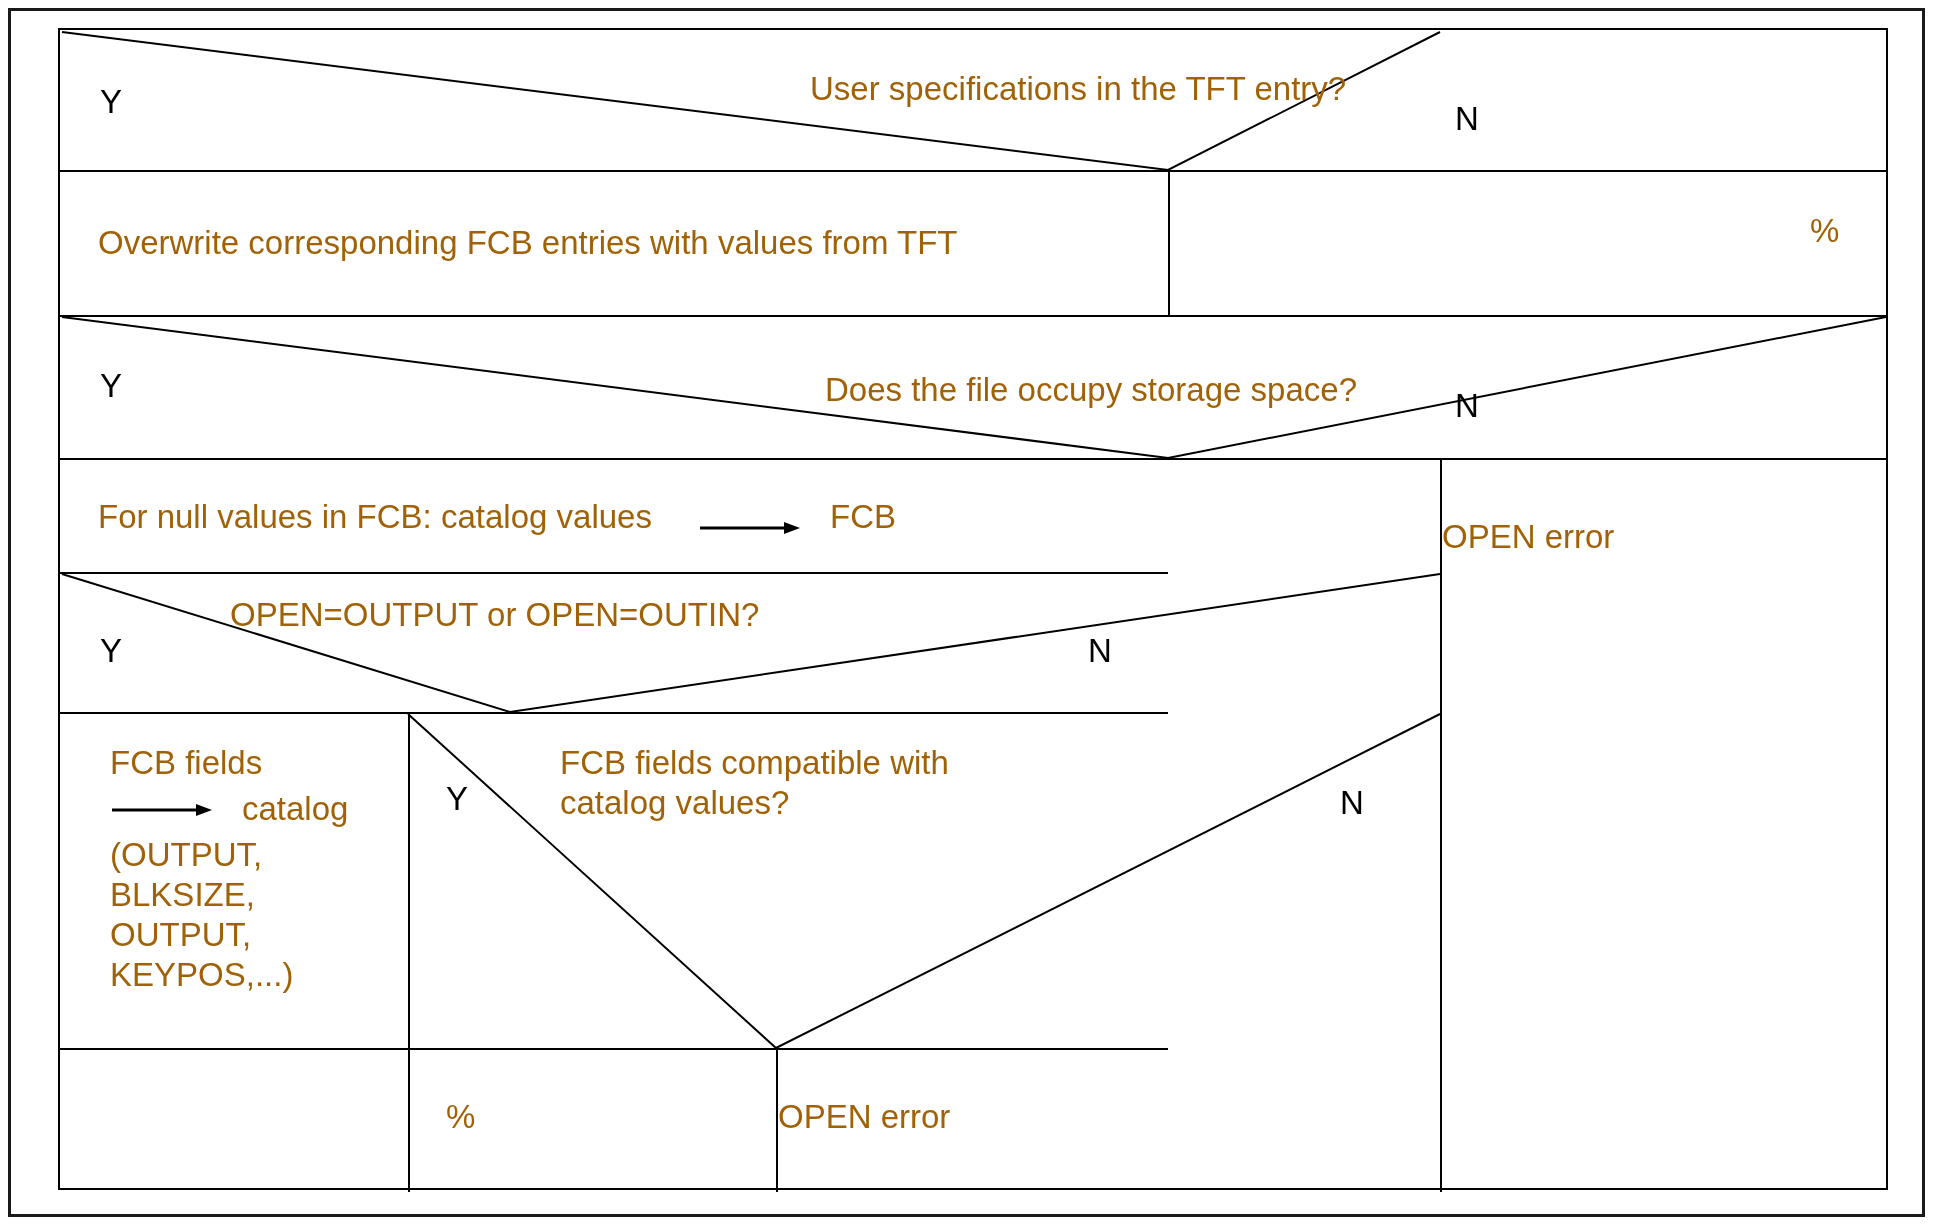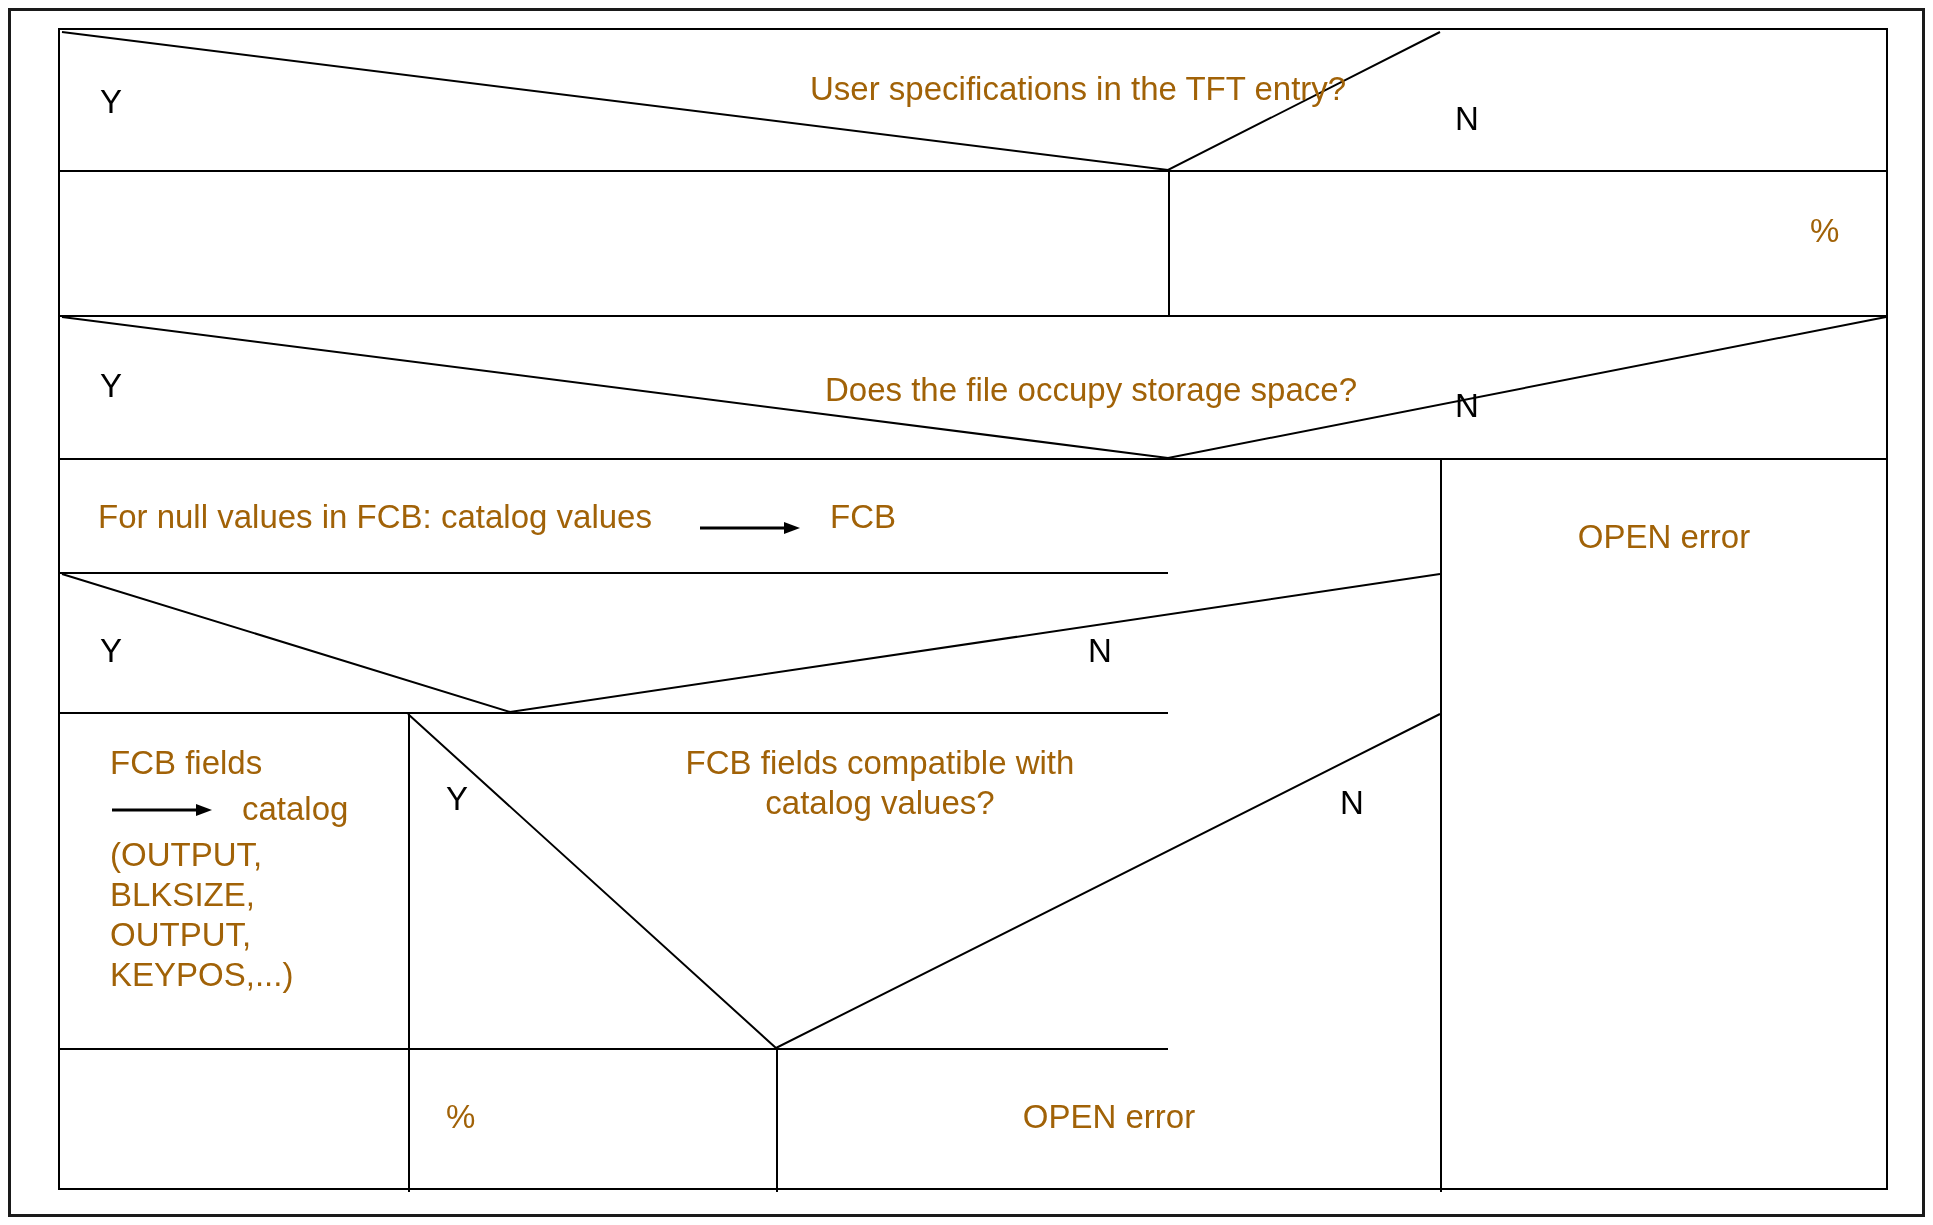--- a/index.html
+++ b/index.html
@@ -14,21 +14,21 @@
   .chart{position:absolute;left:58px;top:28px;width:1830px;height:1162px;box-sizing:border-box;
          border:2px solid #000;background:#fff;}
 
   
   .cell{position:absolute;box-sizing:border-box;}
   .hline{position:absolute;background:#000;height:2px;left:0;}
   .vline{position:absolute;background:#000;width:2px;}
 
   .txt{position:absolute;font-size:33px;line-height:38px;white-space:nowrap;color:#a16207;}
   .yn{position:absolute;font-size:33px;line-height:33px;color:#000;}
-  .ctr{text-align:center;}
+  .ctr{text-align:left;}
 
   svg.lines{position:absolute;left:0;top:0;width:100%;height:100%;overflow:visible;pointer-events:none;}
   svg.lines line, svg.lines polyline{stroke:#000;stroke-width:2;fill:none;}
 
   .arrow-wrap{display:inline-block;vertical-align:middle;}
 </style>
 </head>
 <body>
 
 <div id="root">
@@ -60,20 +60,23 @@
 
       <polyline points="348,684 716,1018 1380,684"></polyline>
     </svg>
 
     <div class="cell" style="left:0;top:0;width:1380px;height:140px;">
       <span class="yn" style="left:40px;top:55px;">Y</span>
       <span class="txt" style="left:750px;top:40px;">User specifications in the TFT entry?</span>
       <span class="yn" style="left:1395px;top:72px;">N</span>
     </div>
 
+    <div class="cell" style="left:0;top:142px;width:1108px;height:143px;">
+      <span class="txt" style="left:38px;top:52px;">Overwrite corresponding FCB entries with values from TFT</span>
+    </div>
     <div class="cell" style="left:1110px;top:142px;width:716px;height:143px;">
       <span class="txt" style="left:640px;top:40px;">%</span>
     </div>
 
     <div class="cell" style="left:0;top:287px;width:1826px;height:141px;">
       <span class="yn" style="left:40px;top:52px;">Y</span>
       <span class="txt" style="left:765px;top:54px;">Does the file occupy storage space?</span>
       <span class="yn" style="left:1395px;top:72px;">N</span>
     </div>
 
@@ -85,20 +88,21 @@
       </svg>
       <span class="txt" style="left:770px;top:38px;">FCB</span>
     </div>
 
     <div class="cell" style="left:1382px;top:430px;width:444px;height:732px;">
       <span class="txt ctr" style="left:0;top:58px;width:444px;">OPEN error</span>
     </div>
 
     <div class="cell" style="left:0;top:544px;width:1380px;height:138px;">
       <span class="yn" style="left:40px;top:60px;">Y</span>
+      <span class="txt" style="left:170px;top:22px;">OPEN=OUTPUT or OPEN=OUTIN?</span>
       <span class="yn" style="left:1028px;top:60px;">N</span>
     </div>
 
     <div class="cell" style="left:0;top:684px;width:348px;height:478px;margin-left:12px;">
       <span class="txt" style="left:38px;top:30px;">FCB fields</span>
       <svg class="arrow-wrap" style="position:absolute;left:40px;top:86px;" width="100" height="20" viewBox="0 0 100 20">
         <line x1="0" y1="10" x2="88" y2="10" stroke="#000" stroke-width="3"></line>
         <polygon points="100,10 84,4 84,16" fill="#000"></polygon>
       </svg>
       <span class="txt" style="left:170px;top:76px;">catalog</span>

